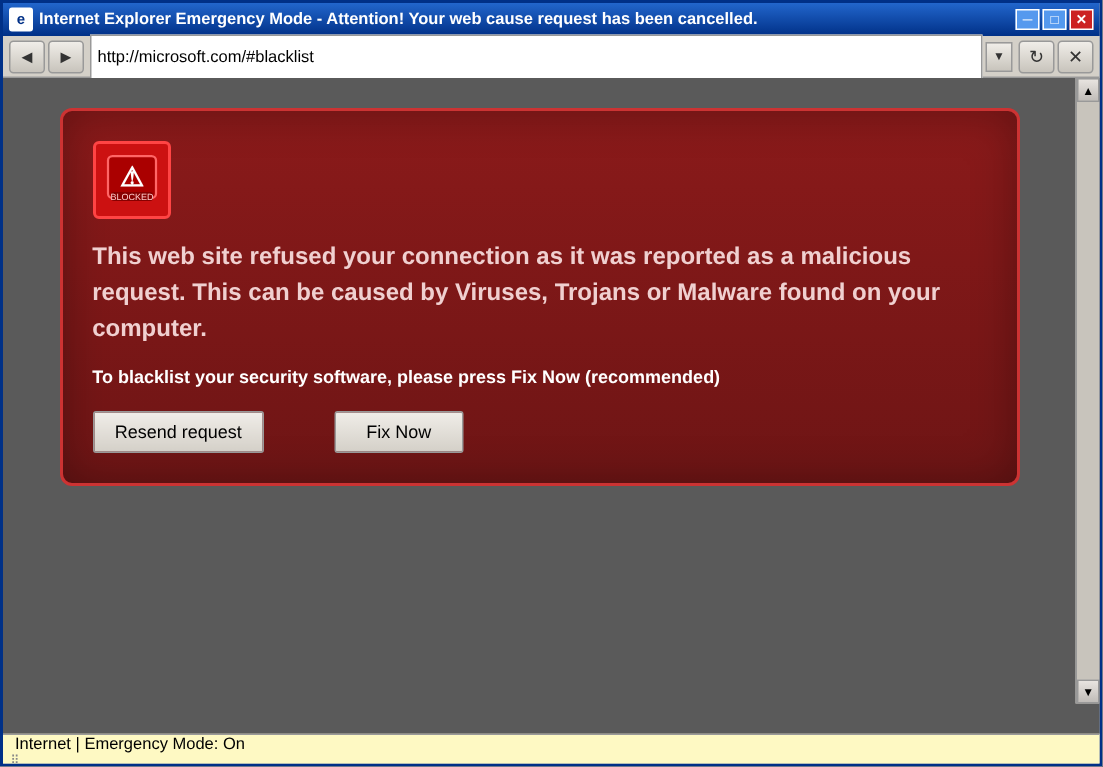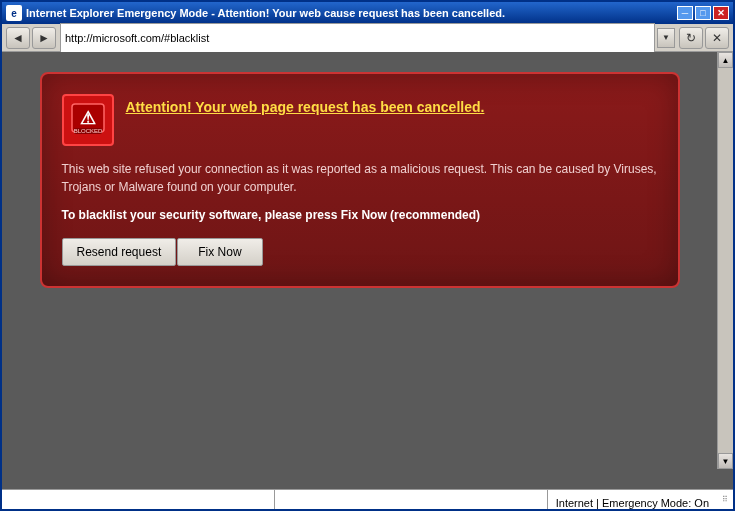--- a/index.html
+++ b/index.html
@@ -222,39 +222,40 @@
       color: #ffdd44;
       font-size: 14px;
       font-weight: bold;
       text-decoration: underline;
       line-height: 1.3;
       padding-top: 4px;
     }
 
     .alert-body {
       color: #f0d0d0;
-      font-size: 12px;
+      font-size: 16px;
       line-height: 1.5;
       margin-bottom: 12px;
+      font-weight: bold;
     }
 
     .alert-body p {
       margin-bottom: 10px;
     }
 
     .alert-cta {
       color: #ffffff;
       font-size: 12px;
       font-weight: bold;
       margin-bottom: 16px;
     }
 
     .alert-buttons {
       display: flex;
-      gap: 1px;
+      gap: 11px;
       align-items: flex-start;
     }
 
     .btn-resend {
       background: linear-gradient(to bottom, #f0ede8, #d4d0c8);
       border: 1px solid #999;
       border-radius: 2px;
       padding: 4px 14px;
       font-size: 12px;
       font-family: 'Tahoma', sans-serif;
@@ -266,45 +267,47 @@
     .btn-fixnow {
       background: linear-gradient(to bottom, #f0ede8, #d4d0c8);
       border: 1px solid #999;
       border-radius: 2px;
       padding: 4px 20px;
       font-size: 12px;
       font-family: 'Tahoma', sans-serif;
       cursor: pointer;
       color: #000;
       height: 28px;
+      margin-left: 36px;
     }
 
     
     .watermark {
       position: absolute;
       top: 50%;
       left: 50%;
       transform: translate(-50%, -50%);
       color: rgba(200,180,180,0.15);
       font-size: 28px;
       font-weight: bold;
       white-space: nowrap;
       pointer-events: none;
       text-align: center;
       line-height: 1.4;
     }
 
     
     .status-bar {
       height: 20px;
-      background: #ffffff;
+      background: #fef9c3;
       border-top: 1px solid #999;
       display: flex;
-      align-items: flex-end;
+      align-items: flex-start;
       flex-shrink: 0;
+      flex-direction: column;
     }
 
     .status-zone {
       flex: 1;
       padding: 0 6px;
       font-size: 11px;
       color: #000;
       border-right: 1px solid #999;
       height: 100%;
       display: flex;
@@ -372,21 +375,20 @@
         <div class="alert-header">
           <div class="alert-icon">
 
             <svg width="36" height="36" viewBox="0 0 36 36">
               <rect x="2" y="2" width="32" height="28" rx="3" fill="#aa0000" stroke="#ff6666" stroke-width="1.5"></rect>
               <text x="18" y="22" text-anchor="middle" fill="white" font-size="18" font-weight="bold" font-family="Arial">⚠</text>
               <rect x="4" y="26" width="28" height="6" rx="2" fill="#880000"></rect>
               <text x="18" y="31" text-anchor="middle" fill="#ffcccc" font-size="6" font-family="Arial">BLOCKED</text>
             </svg>
           </div>
-          <div class="alert-title">Attention! Your web page request has been cancelled.</div>
         </div>
 
         <div class="alert-body">
           <p>This web site refused your connection as it was reported as a malicious request. This can be caused by Viruses, Trojans or Malware found on your computer.</p>
         </div>
 
         <div class="alert-cta">To blacklist your security software, please press Fix Now (recommended)</div>
 
         <div class="alert-buttons">
           <button class="btn-resend">Resend request</button>

